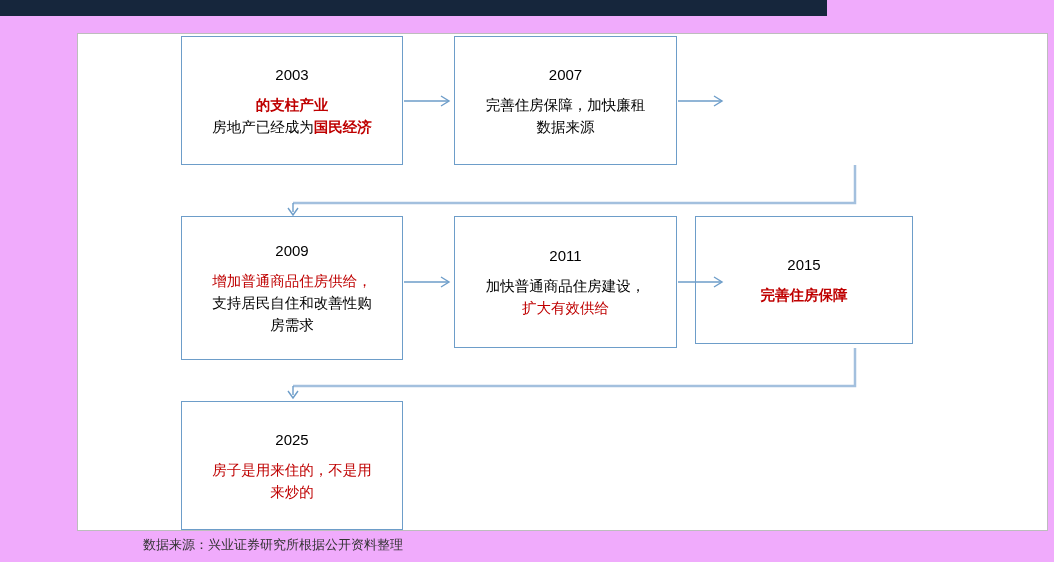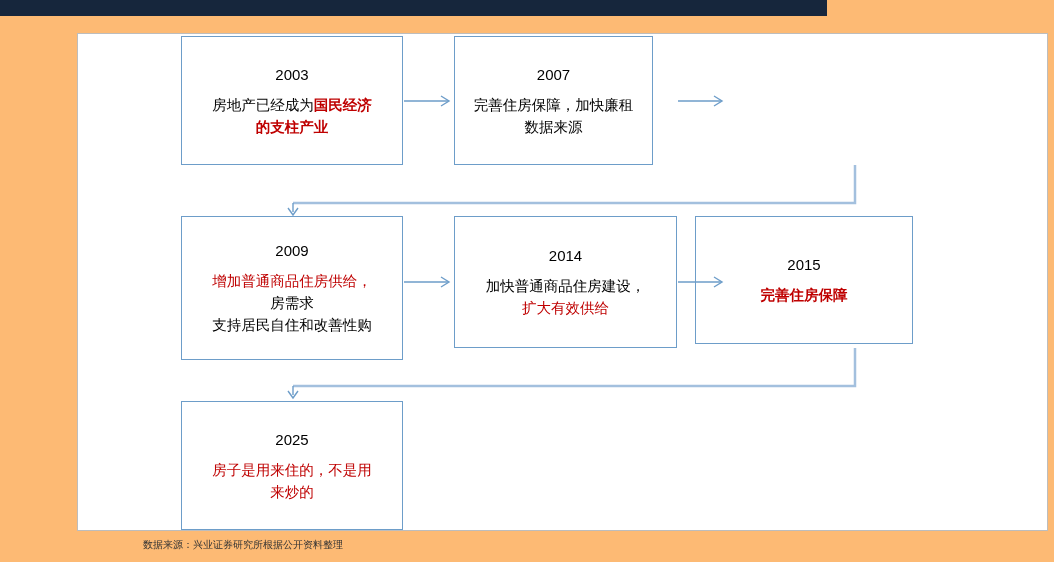--- a/index.html
+++ b/index.html
@@ -1,71 +1,71 @@
 <!DOCTYPE html>
 <html style="--top-bar: #16263C; --frame-border: #BDBDBD; --box-border: #6D9DC9; --connector: #6D9DC9; --connector-light: #A3C0DE; --emphasis-red: #BF0000;"><head>
 <meta charset="utf-8">
 <style>
   html,body{margin:0;padding:0;background:#fff;}
   .canvas{
-    position:relative;width:1054px;height:562px;background:#fdba74;overflow:hidden;
+    position:relative;width:1054px;height:562px;background:#f0abfc;overflow:hidden;
     font-family:"Liberation Sans","DejaVu Sans",sans-serif;
   }
   .top-bar{position:absolute;left:0;top:0;width:827px;height:16px;background:var(--top-bar,#16263C);}
   .frame{position:absolute;left:77px;top:33px;width:969px;height:496px;border:1.5px solid var(--frame-border,#BDBDBD);background:#fff;}
   .box{
     position:absolute;background:#fff;border:1.5px solid var(--box-border,#6D9DC9);
     display:flex;flex-direction:column;align-items:center;justify-content:center;
     text-align:center;box-sizing:border-box;
   }
   .year{font-size:15px;line-height:22px;color:#000;margin-bottom:8px;}
   .body{font-size:14.5px;line-height:22px;}
   .body .line{white-space:nowrap;}
   .seg-black{color:#000;}
   .seg-red{color:var(--emphasis-red,#BF0000);}
   .seg-red-bold{color:var(--emphasis-red,#BF0000);font-weight:bold;}
   .conn{stroke:var(--connector,#6D9DC9);stroke-width:1.4;fill:none;}
   .conn-light{stroke:var(--connector-light,#A3C0DE);stroke-width:2.5;fill:none;}
   svg.connector{position:absolute;overflow:visible;}
-  .footnote{position:absolute;left:143px;top:538px;font-size:10px;line-height:14px;color:#333;}
+  .footnote{position:absolute;left:143px;top:538px;font-size:13px;line-height:14px;color:#333;}
 </style>
 </head>
 <body>
 
 <div class="canvas">
 
   <div class="top-bar"></div>
 
   <div class="frame"></div>
 
   <div class="box" style="left:181px;top:36px;width:222px;height:129px">
     <div class="year">2003</div>
     <div class="body">
+        <div class="line"><span class="seg-red-bold">的支柱产业</span></div>
         <div class="line"><span class="seg-black">房地产已经成为</span><span class="seg-red-bold">国民经济</span></div>
-        <div class="line"><span class="seg-red-bold">的支柱产业</span></div>
       </div>
   </div>
-  <div class="box" style="left:454px;top:36px;width:199px;height:129px">
+  <div class="box" style="left:454px;top:36px;width:223px;height:129px">
     <div class="year">2007</div>
     <div class="body">
         <div class="line"><span class="seg-black">完善住房保障，加快廉租</span></div>
         <div class="line"><span class="seg-black">数据来源</span></div>
       </div>
   </div>
 
   <div class="box" style="left:181px;top:216px;width:222px;height:144px">
     <div class="year">2009</div>
     <div class="body">
         <div class="line"><span class="seg-red">增加普通商品住房供给，</span></div>
+        <div class="line"><span class="seg-black">支持居民自住和改善性购</span></div>
         <div class="line"><span class="seg-black">房需求</span></div>
-        <div class="line"><span class="seg-black">支持居民自住和改善性购</span></div>
       </div>
   </div>
   <div class="box" style="left:454px;top:216px;width:223px;height:132px">
-    <div class="year">2014</div>
+    <div class="year">2011</div>
     <div class="body">
         <div class="line"><span class="seg-black">加快普通商品住房建设，</span></div>
         <div class="line"><span class="seg-red">扩大有效供给</span></div>
       </div>
   </div>
   <div class="box" style="left:695px;top:216px;width:218px;height:128px">
     <div class="year">2015</div>
     <div class="body">
         <div class="line"><span class="seg-red-bold">完善住房保障</span></div>
       </div>

